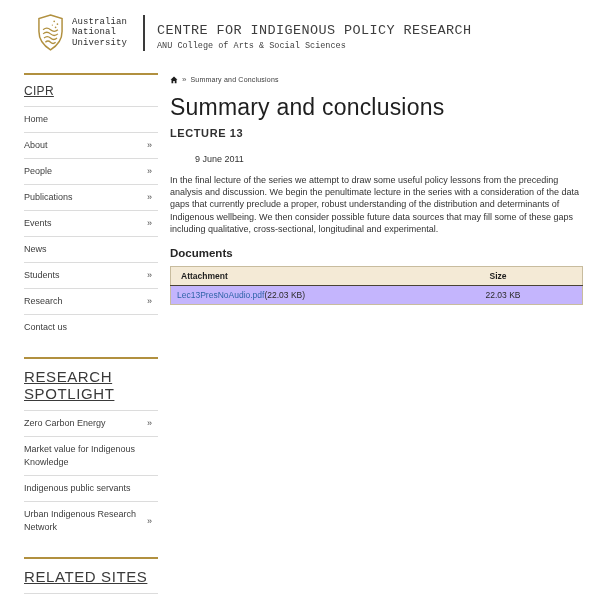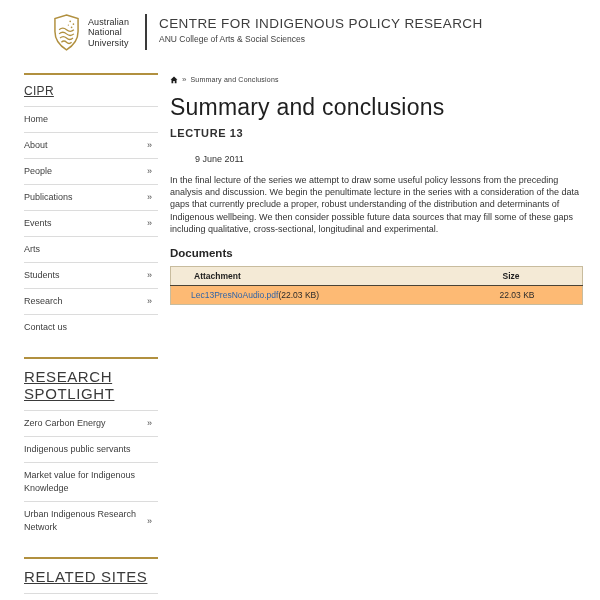--- a/index.html
+++ b/index.html
@@ -1,21 +1,21 @@
 <!DOCTYPE html>
 <html><head>
 <meta charset="utf-8">
 <style>
   * { margin:0; padding:0; box-sizing:border-box; }
   html,body { width:600px; height:600px; }
   body { font-family:"Liberation Sans", sans-serif; background:#ffffff; color:#333; }
   .page { width:600px; height:600px; overflow:hidden; display:flex; flex-direction:column; background:#fff; }
 
   
-  header { display:flex; align-items:flex-start; padding:14px 0 12px 53px; height:66px; }
+  header { display:flex; align-items:flex-end; padding:14px 0 12px 37px; height:66px;font-family:Liberation Mono, monospace; }
   .logo { display:flex; align-items:center; text-decoration:none; color:inherit; cursor:pointer; }
   .logo svg { width:27px; height:37px; display:block; }
   .logo-text { margin-left:8px; font-size:9px; line-height:10.5px; color:#2d2d2d; letter-spacing:.1px; }
   .header-divider { width:2px; height:36px; background:#3a3a3a; margin:0 12px 0 16px; }
   .site-titles { padding-top:2px; }
   .site-title { font-size:13.5px; font-weight:500; letter-spacing:.4px; color:#3d3d3d; cursor:pointer; }
   .site-subtitle { font-size:8.5px; color:#3f3f3f; margin-top:3px; }
   .gold-rule { height:2px; background:#b1903f; width:100%; }
 
   
@@ -37,22 +37,22 @@
   .breadcrumb svg { width:8px; height:8px; margin-right:4px; cursor:pointer; }
   .crumb-sep { margin:0 4px 0 0; font-size:8px; color:#555; }
   .crumb-current { letter-spacing:.2px; }
   h1 { font-size:23px; font-weight:500; color:#1f1f1f; margin:10px 0 6px 0; letter-spacing:.2px; }
   .lecture { font-size:11px; font-weight:700; color:#303030; letter-spacing:.6px; }
   .date { font-size:9px; color:#333; margin-top:15px;margin-left:25px; }
   .body-text { font-size:9px; line-height:12.2px; color:#333; margin-top:10px; max-width:420px; }
   .docs-heading { font-size:11.5px; font-weight:600; color:#262626; margin-top:12px; }
 
   table.docs { width:100%; border-collapse:collapse; margin-top:7px; border:1px solid #c8bc9e; font-size:8.5px; }
-  table.docs th { background:#f4ead6; text-align:left; font-weight:700; color:#1e1e1e; padding:4px 23px; border-bottom:1.5px solid #4a4336; }
-  table.docs td { padding:4px 20px; color:#2a2a2a; background:#fdba74; }
+  table.docs th { background:#f4ead6; text-align:left; font-weight:700; color:#1e1e1e; padding:4px 10px; border-bottom:1.5px solid #4a4336; }
+  table.docs td { padding:4px 6px; color:#2a2a2a; background:#c4b5fd; }
   th.col-attachment, td.cell-attachment { width:75%; }
   .doc-link { color:#2f64a8; text-decoration:none; cursor:pointer; }
   .doc-note { color:#2a2a2a; }
 </style>
 </head>
 <body>
 
 <div class="page">
 
   <header>
@@ -100,21 +100,21 @@
           </a>
         <a class="nav-item">
             <span class="nav-label">Publications</span>
             <span class="chevron">»</span>
           </a>
         <a class="nav-item">
             <span class="nav-label">Events</span>
             <span class="chevron">»</span>
           </a>
         <a class="nav-item">
-            <span class="nav-label">Arts</span>
+            <span class="nav-label">News</span>
           </a>
         <a class="nav-item">
             <span class="nav-label">Students</span>
             <span class="chevron">»</span>
           </a>
         <a class="nav-item">
             <span class="nav-label">Research</span>
             <span class="chevron">»</span>
           </a>
         <a class="nav-item">
@@ -122,24 +122,24 @@
           </a>
       </nav>
 
       <nav class="nav-section">
         <div class="nav-section-title small">RESEARCH SPOTLIGHT</div>
         <a class="nav-item">
             <span class="nav-label">Zero Carbon Energy</span>
             <span class="chevron">»</span>
           </a>
         <a class="nav-item">
-            <span class="nav-label">Indigenous public servants</span>
+            <span class="nav-label">Market value for Indigenous Knowledge</span>
           </a>
         <a class="nav-item">
-            <span class="nav-label">Market value for Indigenous Knowledge</span>
+            <span class="nav-label">Indigenous public servants</span>
           </a>
         <a class="nav-item">
             <span class="nav-label">Urban Indigenous Research Network</span>
             <span class="chevron">»</span>
           </a>
       </nav>
 
       <nav class="nav-section">
         <div class="nav-section-title small">RELATED SITES</div>
         <a class="nav-item">

